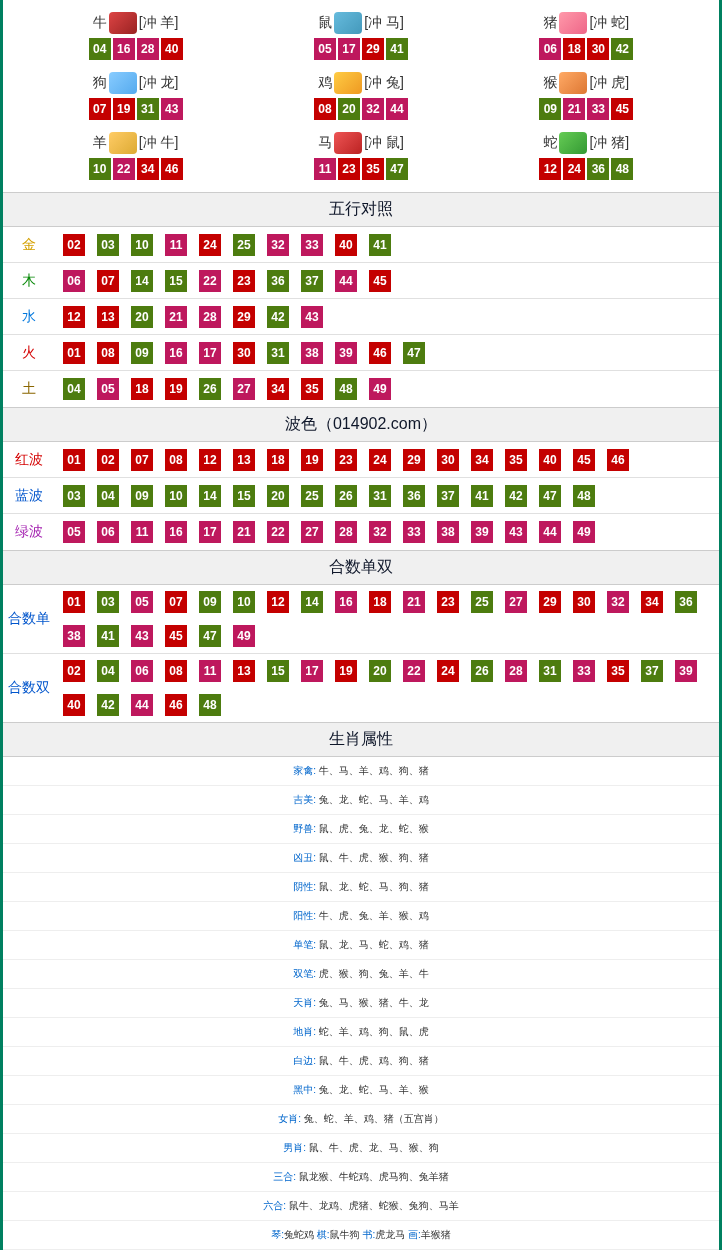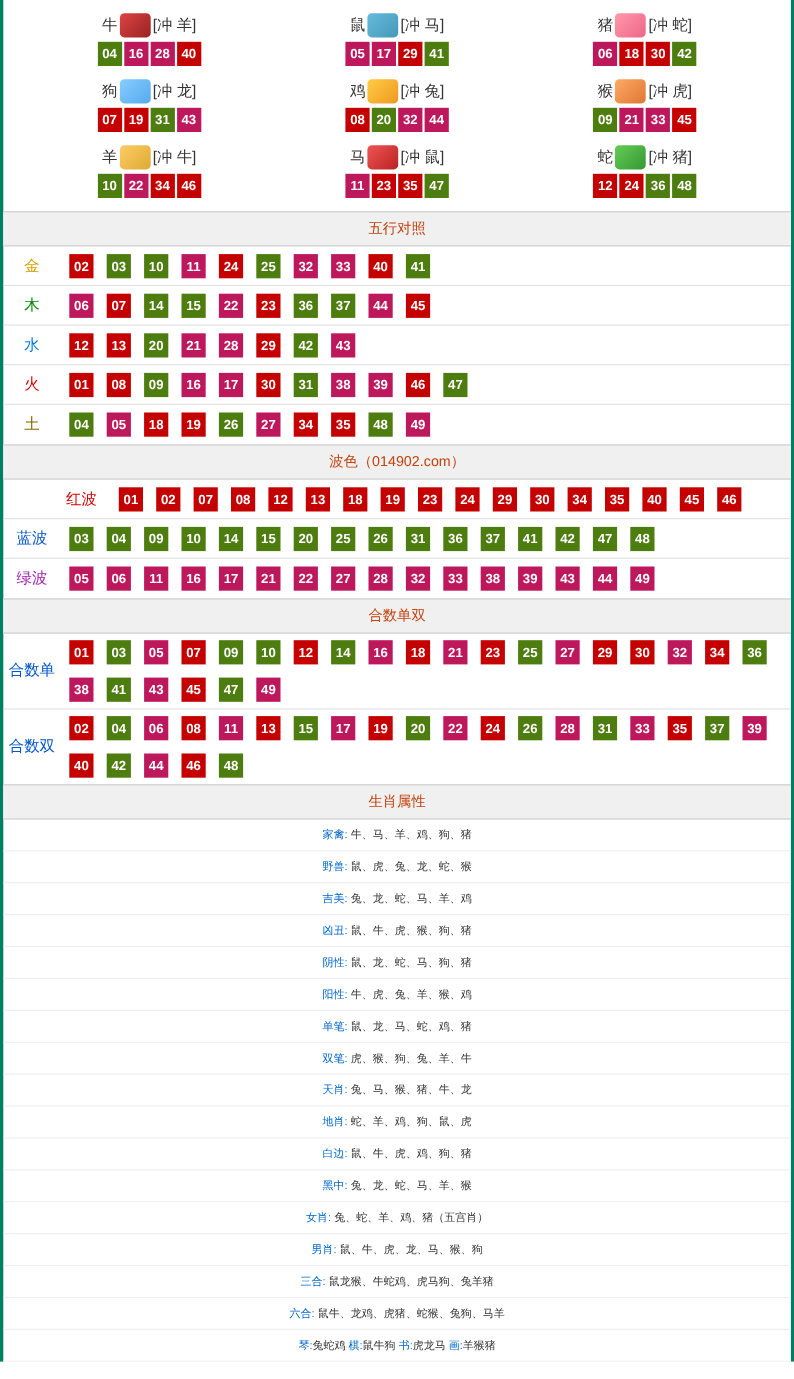--- a/index.html
+++ b/index.html
@@ -11,34 +11,34 @@
   .zodiac-cell { text-align: center; padding: 6px 0; }
   .zodiac-title { font-size: 14px; margin-bottom: 4px; display:flex; align-items:center; justify-content:center; gap:2px;}
   .zodiac-icon { width: 28px; height: 22px; display:inline-block; border-radius:4px;}
   .ball-row { display: flex; justify-content: center; gap: 2px; }
   .ball { width: 22px; height: 22px; line-height: 22px; color: #fff; font-size: 12px; text-align: center; font-weight: bold; }
   .red { background: #c40000; }
   .green { background: #be185d; }
   .blue { background: #4d7c0f; }
   
   
-  .section-header { background: #f0f0f0; border-top: 1px solid #ccc; border-bottom: 1px solid #ccc; text-align: center; padding: 6px 0; font-size: 13px; color: #c2410c; }
+  .section-header { background: #f0f0f0; border-top: 1px solid #ccc; border-bottom: 1px solid #ccc; text-align: center; padding: 6px 0; font-size: 16px; color: #0f172a; }
   
   
   .tbl-row { display: flex; border-bottom: 1px solid #e0e0e0; align-items: center; min-height: 36px; }
   .tbl-row:last-child { border-bottom: none; }
   .tbl-label { width: 52px; text-align: center; font-size: 14px; flex: none; }
   .tbl-content { flex: 1; padding: 6px 8px; display: flex; flex-wrap: wrap; gap: 12px; }
   
   .c-gold { color: #d4a000; }
   .c-wood { color: #0a8a0a; }
   .c-water { color: #0077dd; }
   .c-fire { color: #d40000; }
   .c-earth { color: #8a6600; }
-  .c-red { color: #d40000; margin-left: 45px; }
+  .c-red { color: #d40000; }
   .c-blue { color: #0055cc; }
   .c-green { color: #a21caf; }
   
   
   .attr-row { text-align: center; padding: 7px 0; border-bottom: 1px solid #eee; font-size: 10px; }
   .attr-label { color: #0066cc; }
   .attr-value { color: #333; }
   
   
   .ico-ox{background:linear-gradient(135deg,#d44,#922);} 
@@ -381,22 +381,22 @@
           <span class="ball green">44</span>
           <span class="ball red">46</span>
           <span class="ball blue">48</span>
         </div>
       </div>
     </div>
 
   <div class="section-header">生肖属性</div>
   <div id="attrs-box">
       <div class="attr-row"><span class="attr-label">家禽:</span><span class="attr-value"> 牛、马、羊、鸡、狗、猪</span></div>
+      <div class="attr-row"><span class="attr-label">吉美:</span><span class="attr-value"> 兔、龙、蛇、马、羊、鸡</span></div>
       <div class="attr-row"><span class="attr-label">野兽:</span><span class="attr-value"> 鼠、虎、兔、龙、蛇、猴</span></div>
-      <div class="attr-row"><span class="attr-label">吉美:</span><span class="attr-value"> 兔、龙、蛇、马、羊、鸡</span></div>
       <div class="attr-row"><span class="attr-label">凶丑:</span><span class="attr-value"> 鼠、牛、虎、猴、狗、猪</span></div>
       <div class="attr-row"><span class="attr-label">阴性:</span><span class="attr-value"> 鼠、龙、蛇、马、狗、猪</span></div>
       <div class="attr-row"><span class="attr-label">阳性:</span><span class="attr-value"> 牛、虎、兔、羊、猴、鸡</span></div>
       <div class="attr-row"><span class="attr-label">单笔:</span><span class="attr-value"> 鼠、龙、马、蛇、鸡、猪</span></div>
       <div class="attr-row"><span class="attr-label">双笔:</span><span class="attr-value"> 虎、猴、狗、兔、羊、牛</span></div>
       <div class="attr-row"><span class="attr-label">天肖:</span><span class="attr-value"> 兔、马、猴、猪、牛、龙</span></div>
       <div class="attr-row"><span class="attr-label">地肖:</span><span class="attr-value"> 蛇、羊、鸡、狗、鼠、虎</span></div>
       <div class="attr-row"><span class="attr-label">白边:</span><span class="attr-value"> 鼠、牛、虎、鸡、狗、猪</span></div>
       <div class="attr-row"><span class="attr-label">黑中:</span><span class="attr-value"> 兔、龙、蛇、马、羊、猴</span></div>
       <div class="attr-row"><span class="attr-label">女肖:</span><span class="attr-value"> 兔、蛇、羊、鸡、猪（五宫肖）</span></div>

